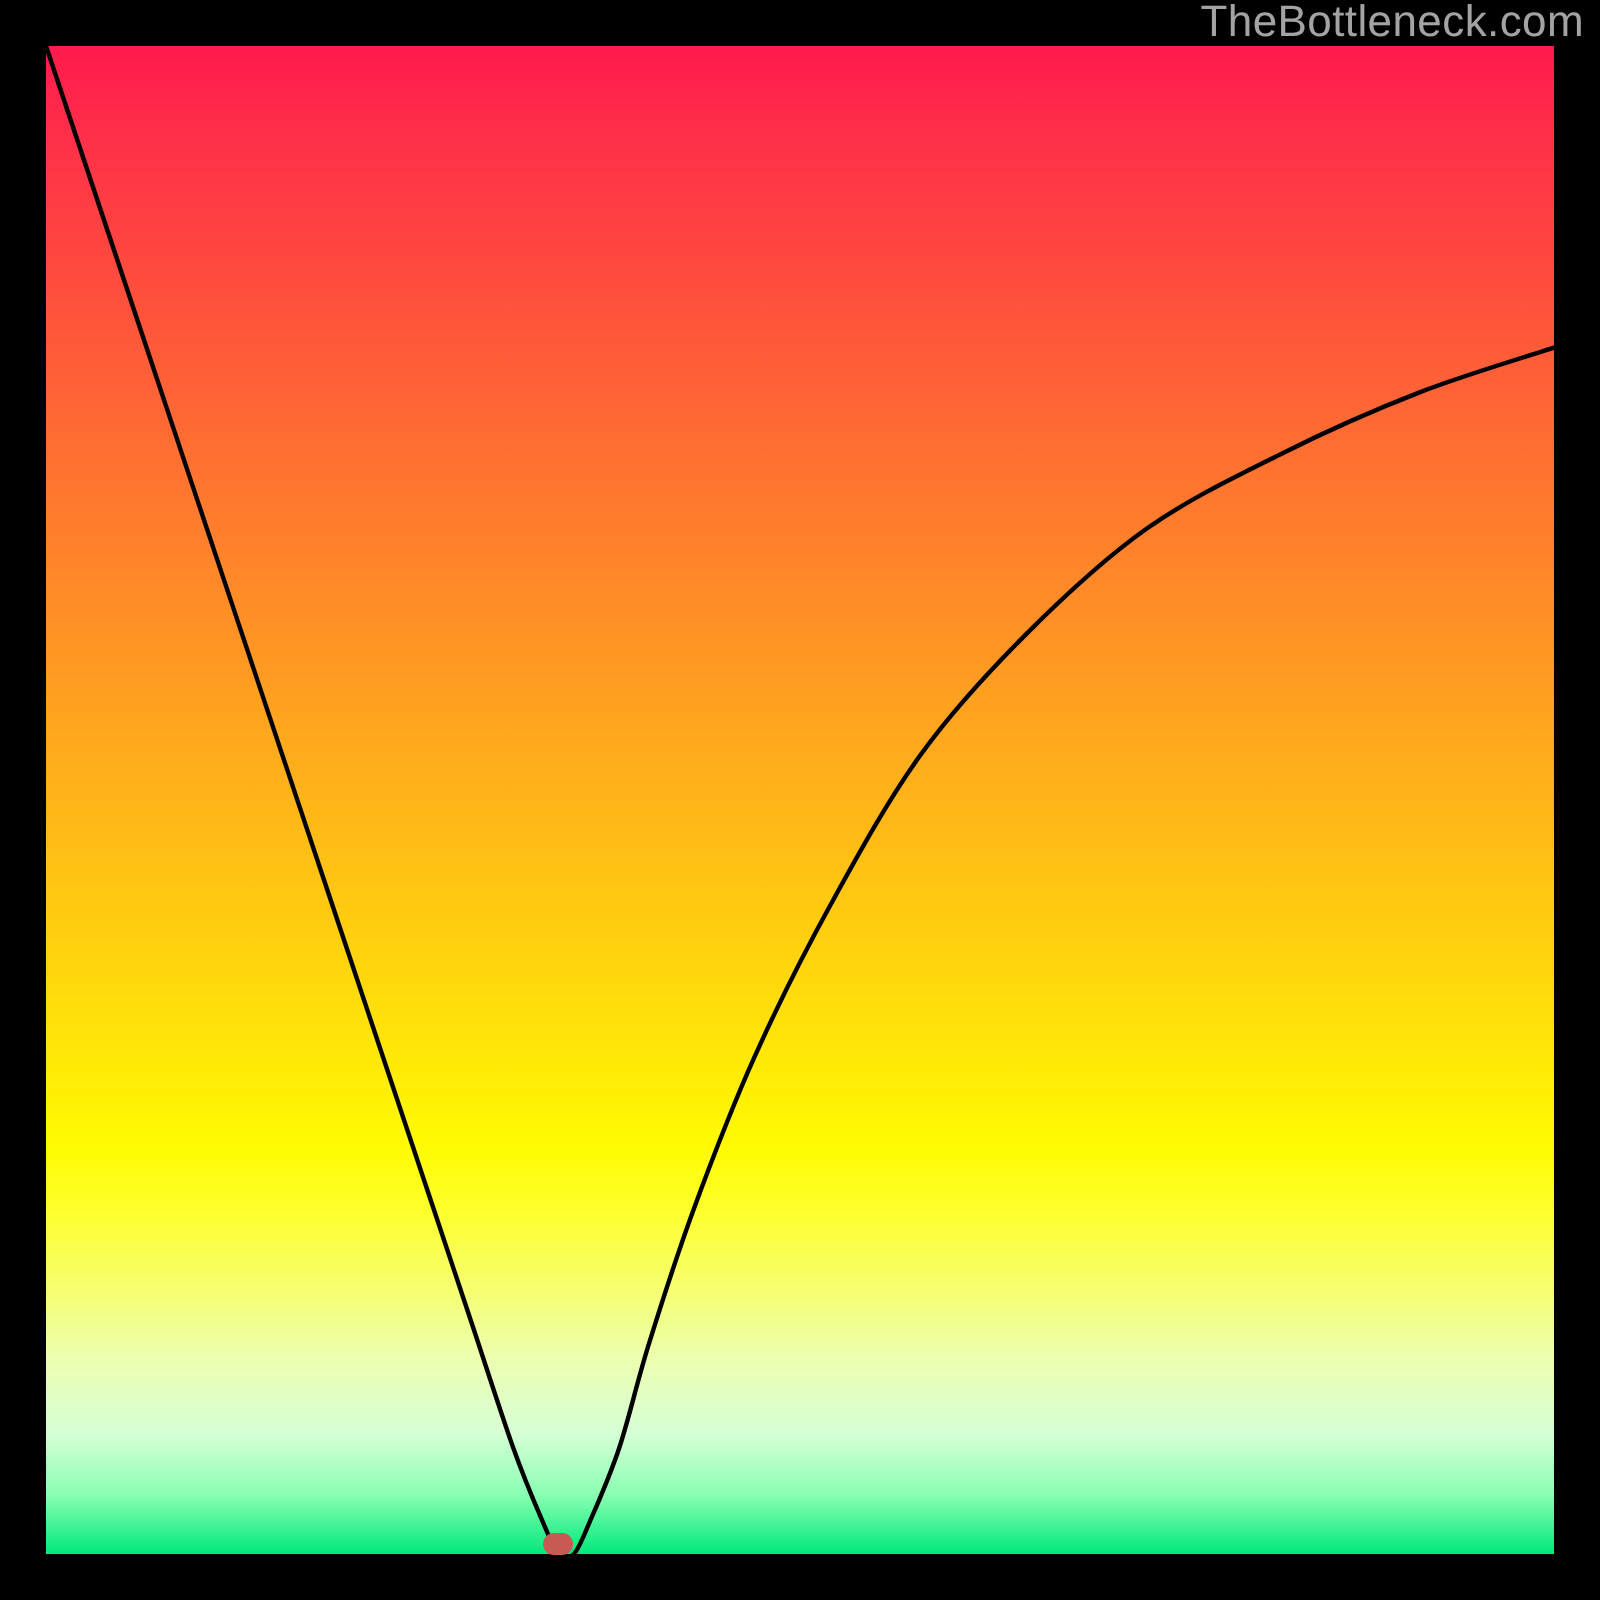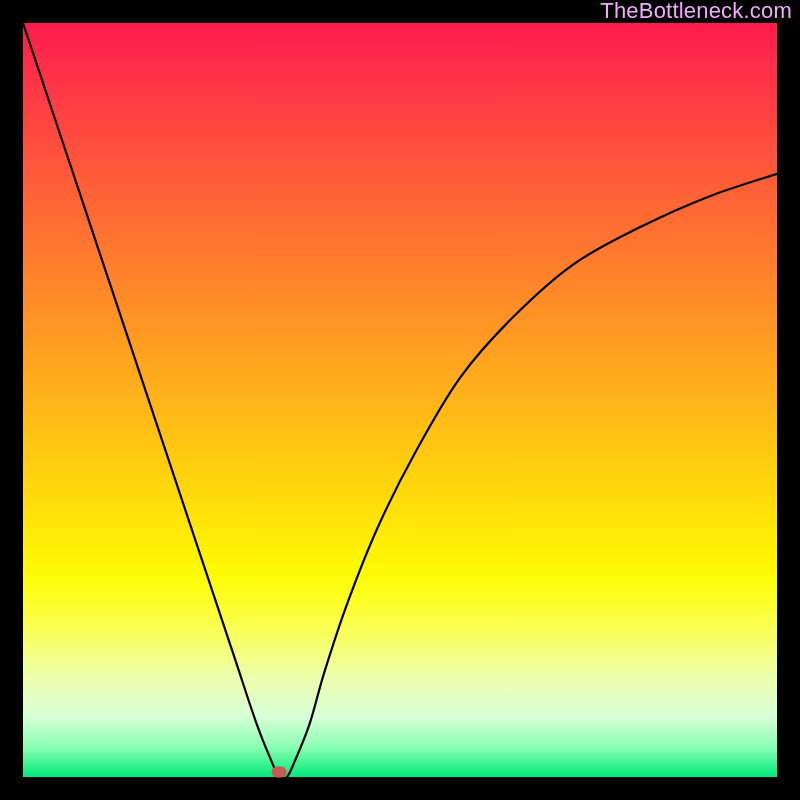--- a/index.html
+++ b/index.html
@@ -60,21 +60,21 @@
     top: 0;
     width: 754px;
     height: 754px;
   }
   .watermark {
     position: absolute;
     top: 0;
     right: 8px;
     width: auto;
     text-align: right;
-    color: #f0abfc;
+    color: #a3a3a3;
     font-size: 22px;
     font-weight: 500;
     letter-spacing: 0.2px;
     line-height: 22px;
     user-select: none;
   }
   .marker {
     position: absolute;
     width: 15px;
     height: 11px;

